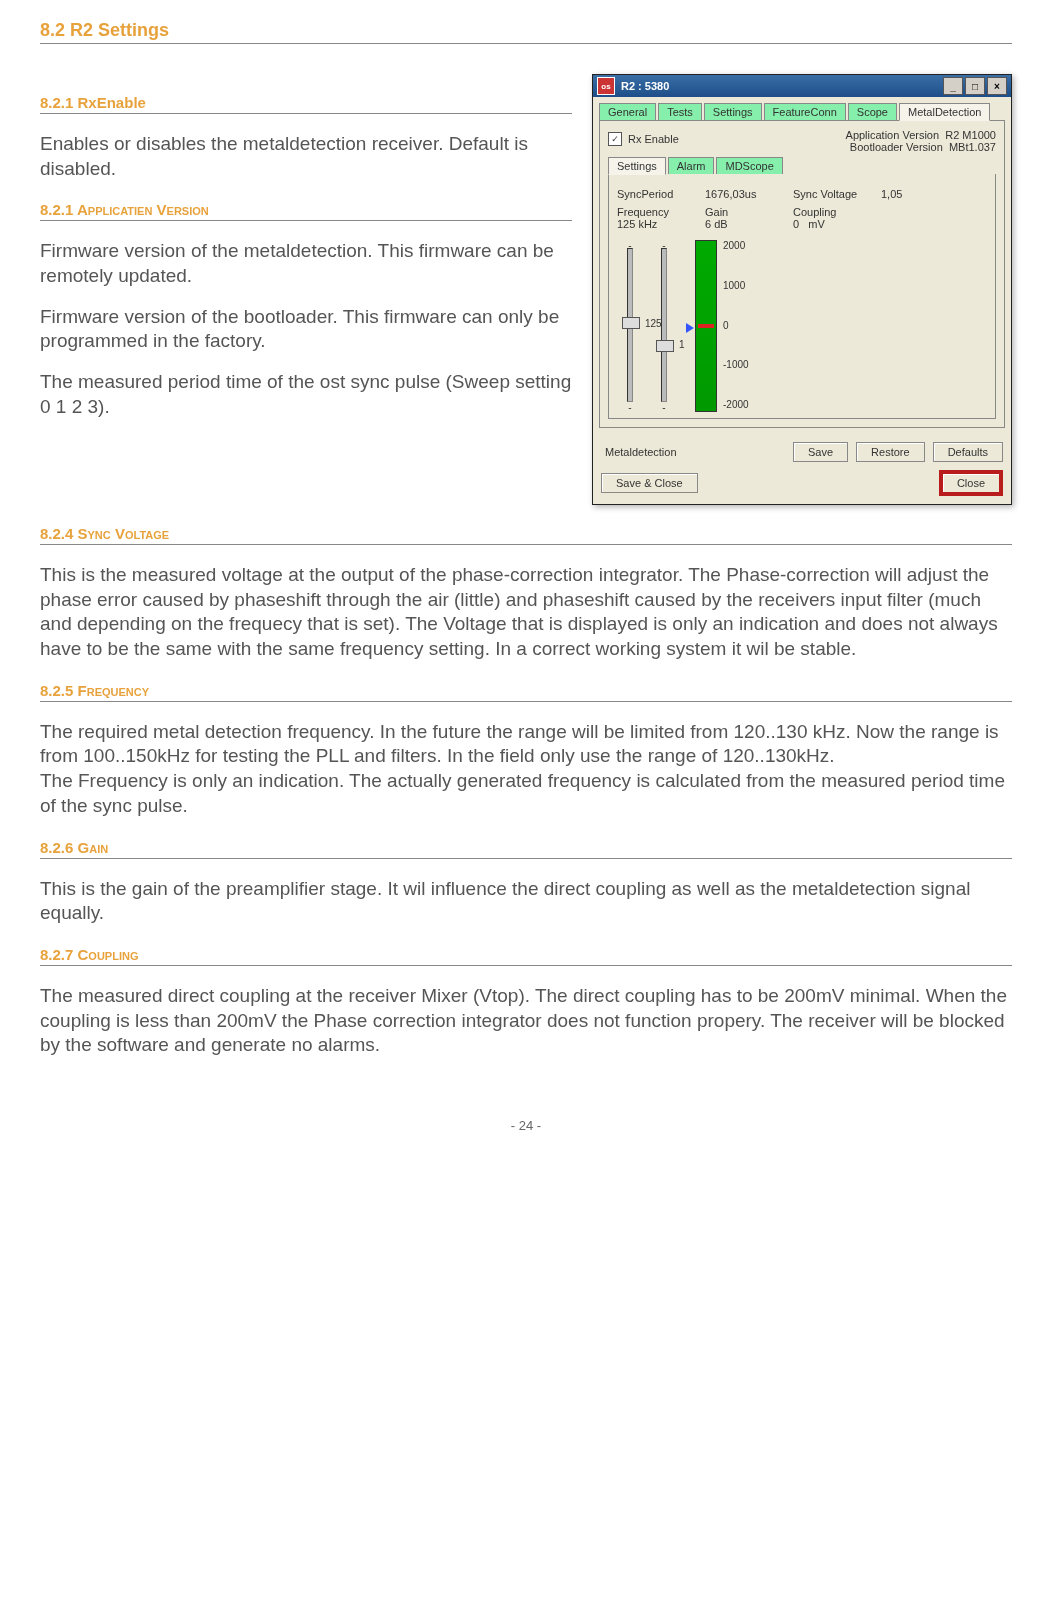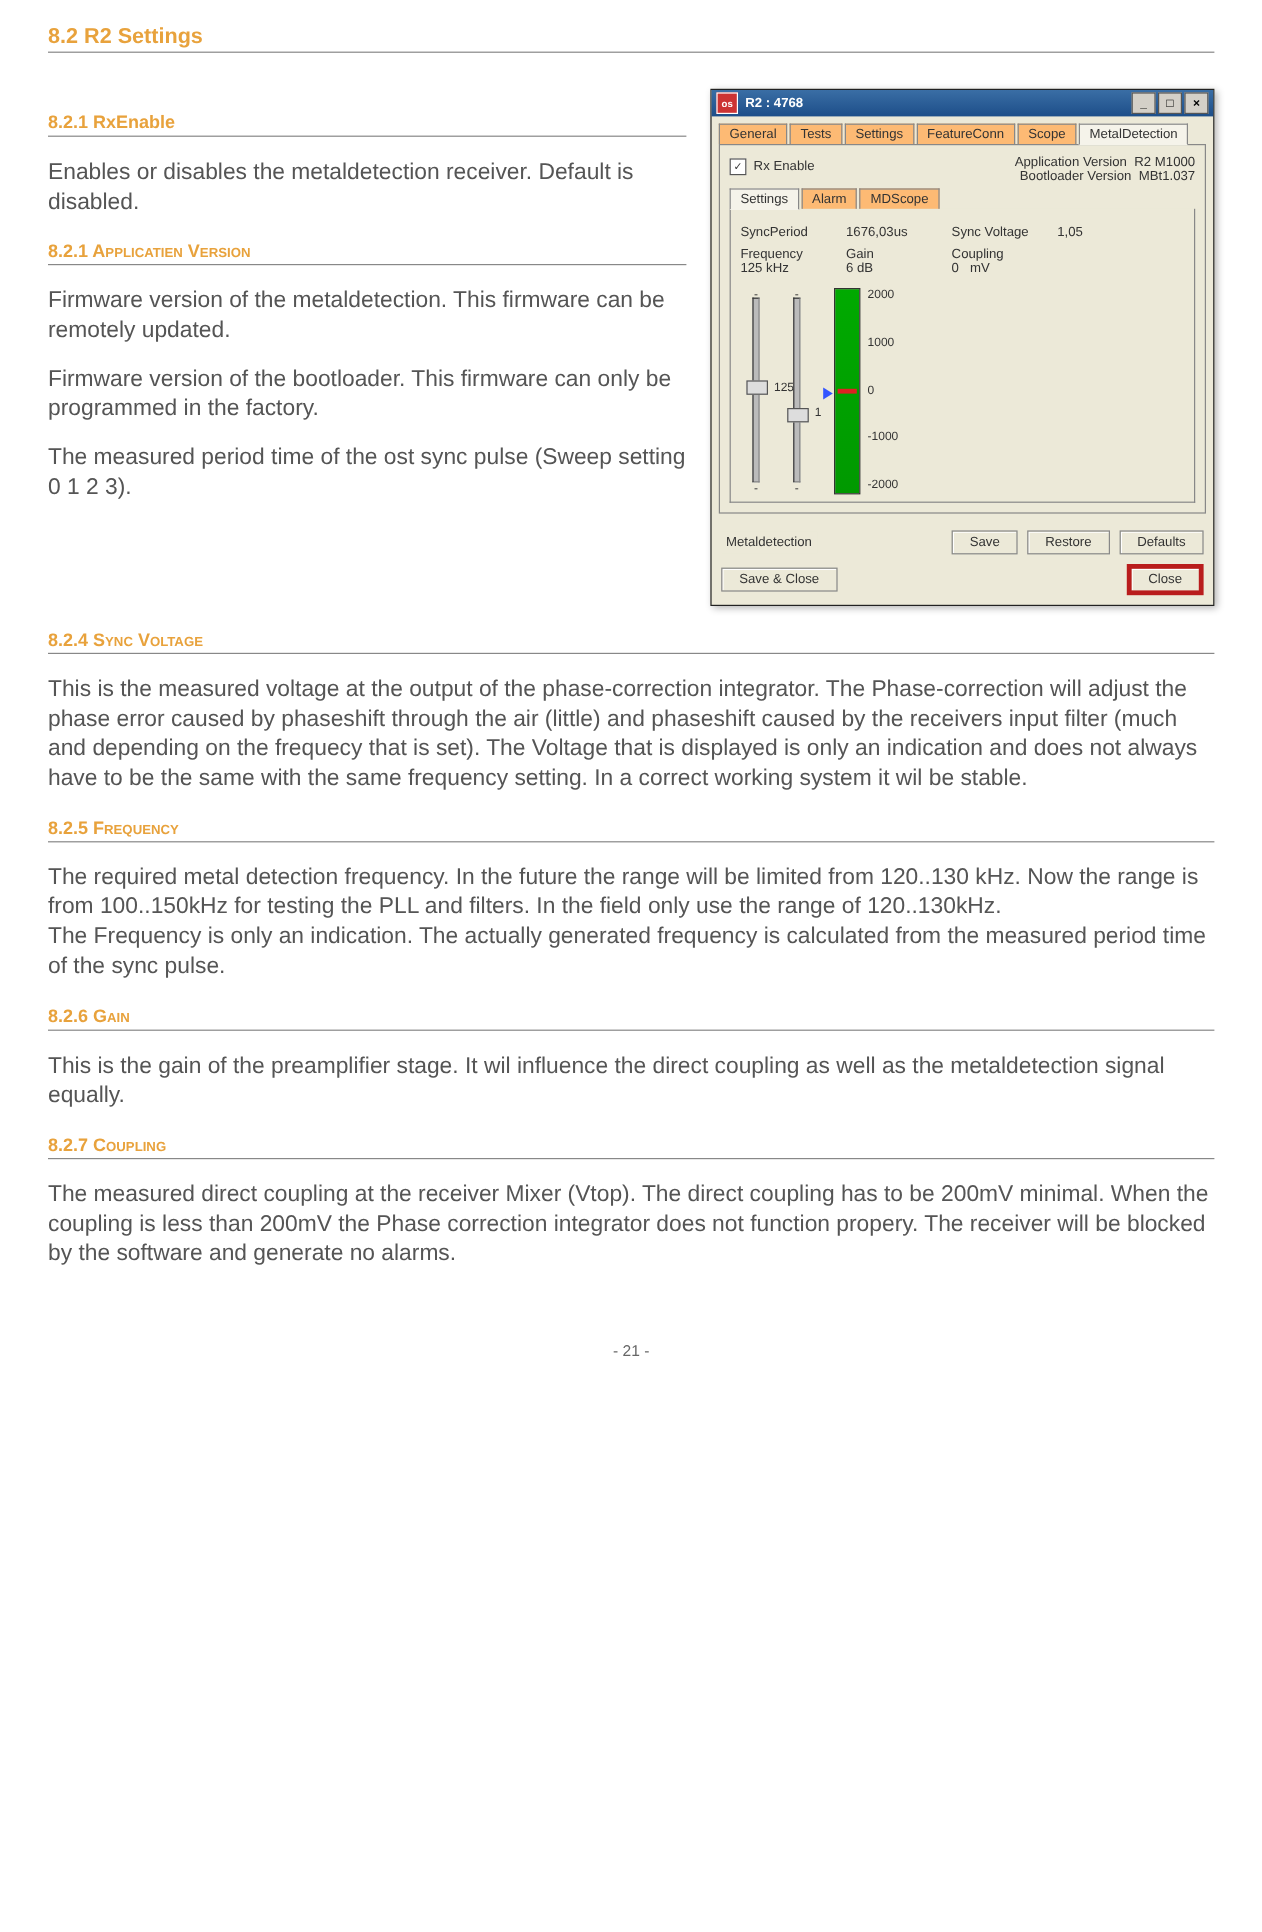--- a/index.html
+++ b/index.html
@@ -50,21 +50,21 @@
   }
   .titlebar .spacer { flex: 1; }
   .winbtn {
     width: 18px; height: 16px; background: #d4d0c8; border: 1px solid #555;
     margin-left: 2px; display:flex; align-items:center; justify-content:center;
     font-size: 10px; font-weight:bold; color:#000;
   }
   .tabs { display: flex; padding: 6px 6px 0 6px; gap: 2px; }
   .tab {
     border: 1px solid #888; border-bottom: none; padding: 2px 8px;
-    background: #fdba74; font-size: 11px;
+    background: #86efac; font-size: 11px;
   }
   .tab.active { background: #f5f3ea; font-weight: normal; border-bottom: 1px solid #f5f3ea; margin-bottom:-1px;}
   .panel { border: 1px solid #888; margin: 0 6px 6px 6px; padding: 8px; background:#ece9d8;}
   .row { display:flex; align-items:center; gap:6px; margin-bottom:4px; }
   .chk { width:12px; height:12px; border:1px solid #555; background:#fff; display:inline-flex; align-items:center; justify-content:center; font-size:9px;}
   .rlabel { font-size:11px; }
   .kv { display:flex; gap:18px; font-size:11px; margin:6px 0;}
   .kv div { min-width: 70px; }
   .subtabs { display:flex; gap:2px; margin-top:4px; }
   .sliders { display:flex; gap:28px; margin-top:10px; height:170px; align-items:stretch; padding-left:10px;}
@@ -98,21 +98,21 @@
 
     <div class="body-text">Firmware version of the bootloader. This firmware can only be programmed in the factory.</div>
 
     <div class="body-text">The measured period time of the ost sync pulse (Sweep setting 0 1 2 3).</div>
   </div>
 
   <div class="rightcol">
     <div class="win">
       <div class="titlebar">
         <div class="appicon">os</div>
-        <span>R2 : 4768</span>
+        <span>R2 : 5380</span>
         <div class="spacer"></div>
         <div class="winbtn">_</div>
         <div class="winbtn">□</div>
         <div class="winbtn">×</div>
       </div>
 
       <div class="tabs">
         <div class="tab">General</div>
         <div class="tab">Tests</div>
         <div class="tab">Settings</div>
@@ -217,13 +217,13 @@
 <div class="heading-orange h-sub sc">8.2.5 Frequency</div>
 <div class="body-text" style="white-space:pre-line;">The required metal detection frequency. In the future the range will be limited from 120..130 kHz. Now the range is from 100..150kHz for testing the PLL and filters. In the field only use the range of 120..130kHz.
 The Frequency is only an indication. The actually generated frequency is calculated from the measured period time of the sync pulse.</div>
 
 <div class="heading-orange h-sub sc">8.2.6 Gain</div>
 <div class="body-text">This is the gain of the preamplifier stage. It wil influence the direct coupling as well as the metaldetection signal equally.</div>
 
 <div class="heading-orange h-sub sc">8.2.7 Coupling</div>
 <div class="body-text">The measured direct coupling at the receiver Mixer (Vtop). The direct coupling has to be 200mV minimal. When the coupling is less than 200mV the Phase correction integrator does not function propery. The receiver will be blocked by the software and generate no alarms.</div>
 
-<div class="page-num">-  21 -</div>
+<div class="page-num">-  24 -</div>
 
 </body></html>

